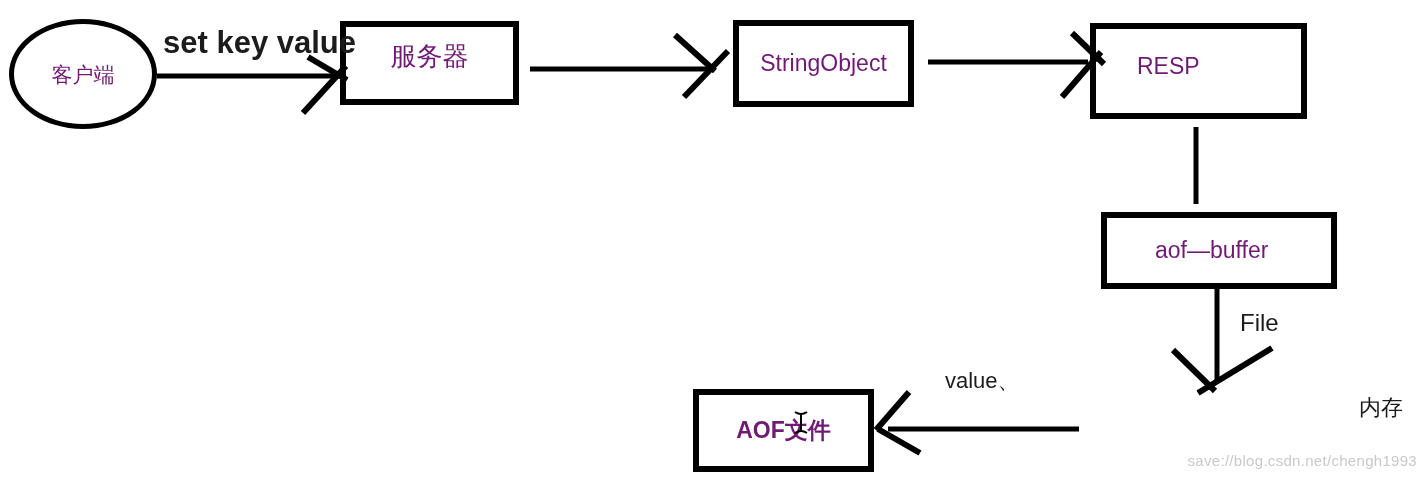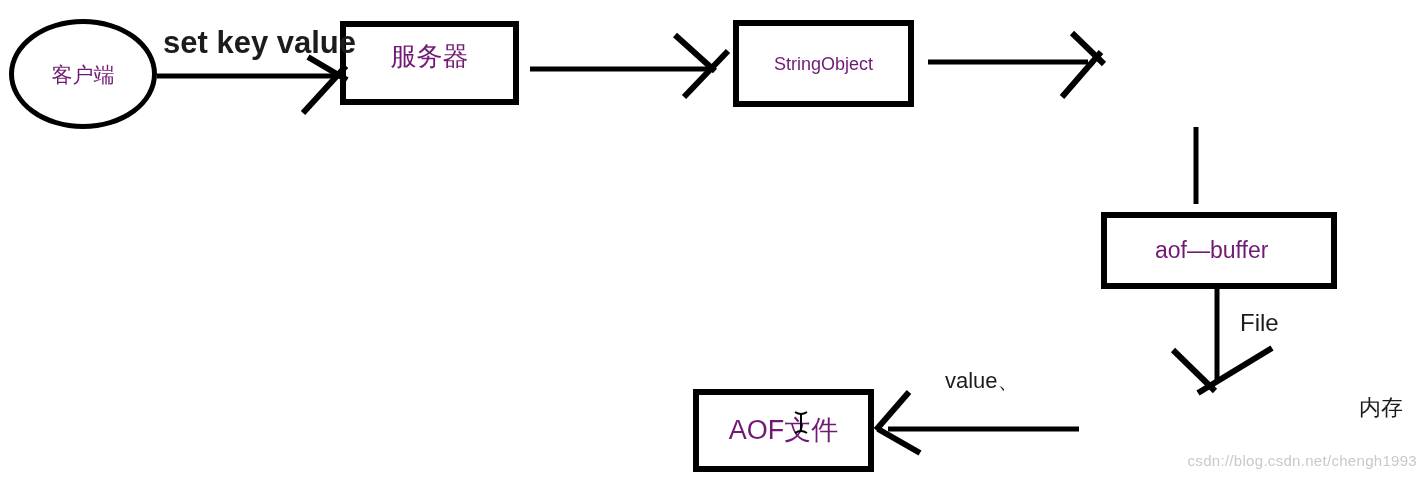--- a/index.html
+++ b/index.html
@@ -66,31 +66,34 @@
 
   <div class="node ellipse" style="left:9px; top:19px; width:148px; height:110px;">
     <span class="lbl" style="font-size:21px;">客户端</span>
   </div>
 
   <div class="node" style="left:340px; top:21px; width:179px; height:84px;">
     <span class="lbl" style="font-size:26px; margin-top:-14px;">服务器</span>
   </div>
 
   <div class="node" style="left:733px; top:20px; width:181px; height:87px;">
-    <span class="lbl" style="font-size:18px;">StringObject</span>
+    <span class="lbl" style="font-size:23px;">StringObject</span>
   </div>
 
+  <div class="node align-left" style="left:1090px; top:23px; width:217px; height:96px; padding-left:41px;">
+    <span class="lbl" style="font-size:23px; margin-top:-10px;">RESP</span>
+  </div>
 
   <div class="node align-left" style="left:1101px; top:212px; width:236px; height:77px; padding-left:48px;">
     <span class="lbl" style="font-size:23px;">aof—buffer</span>
   </div>
 
 
   <div class="node" style="left:693px; top:389px; width:181px; height:83px;">
-    <span class="lbl" style="font-size:27px;">AOF文件</span>
+    <span class="lbl" style="font-size:23px;font-weight:bold;">AOF文件</span>
   </div>
 
   <svg id="shape-layer" viewBox="0 0 1420 482" xmlns="http://www.w3.org/2000/svg">
 
     <g>
       <line class="conn" x1="157" y1="76" x2="340" y2="76"></line>
       <line class="head" x1="308" y1="57" x2="347" y2="80"></line>
       <line class="head" x1="346" y1="66" x2="303" y2="113"></line>
     </g>
 
@@ -130,15 +133,15 @@
   </svg>
 
   <div class="edge-label" style="left:163px; top:27px; font-size:31px;font-weight:bold;">set key value</div>
 
   <div class="edge-label" style="left:1240px; top:311px; font-size:24px;">File</div>
 
   <div class="edge-label" style="left:945px; top:370px; font-size:22px;">value、</div>
 
   <div class="annotation" style="left:1359px; top:397px; font-size:22px;">内存</div>
 
-  <div id="watermark">csdn://blog.csdn.net/chengh1993</div>
+  <div id="watermark">save://blog.csdn.net/chengh1993</div>
 
 </div>
 
 </body></html>

